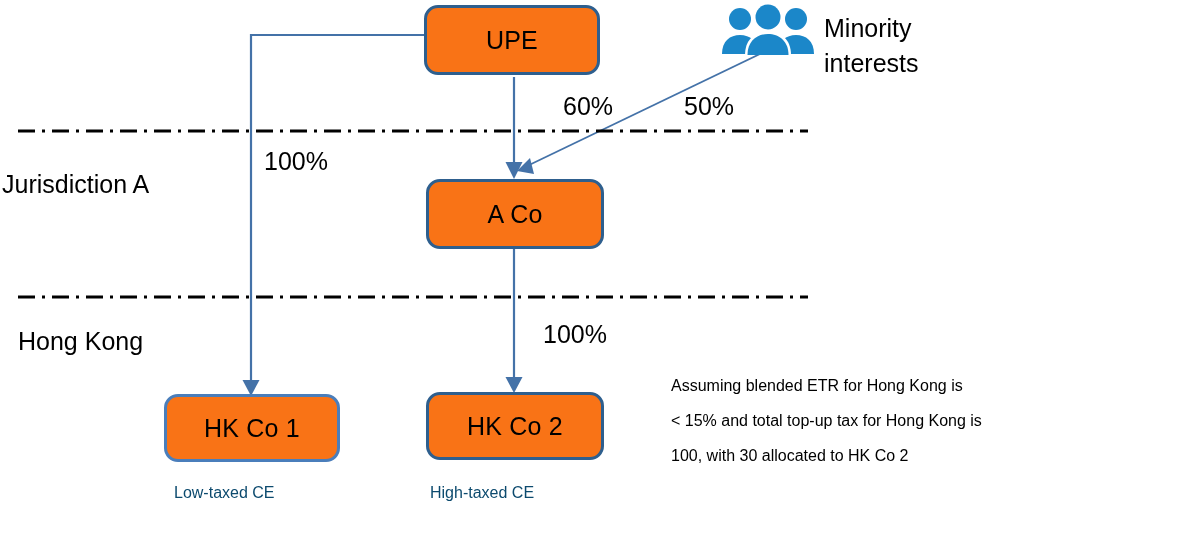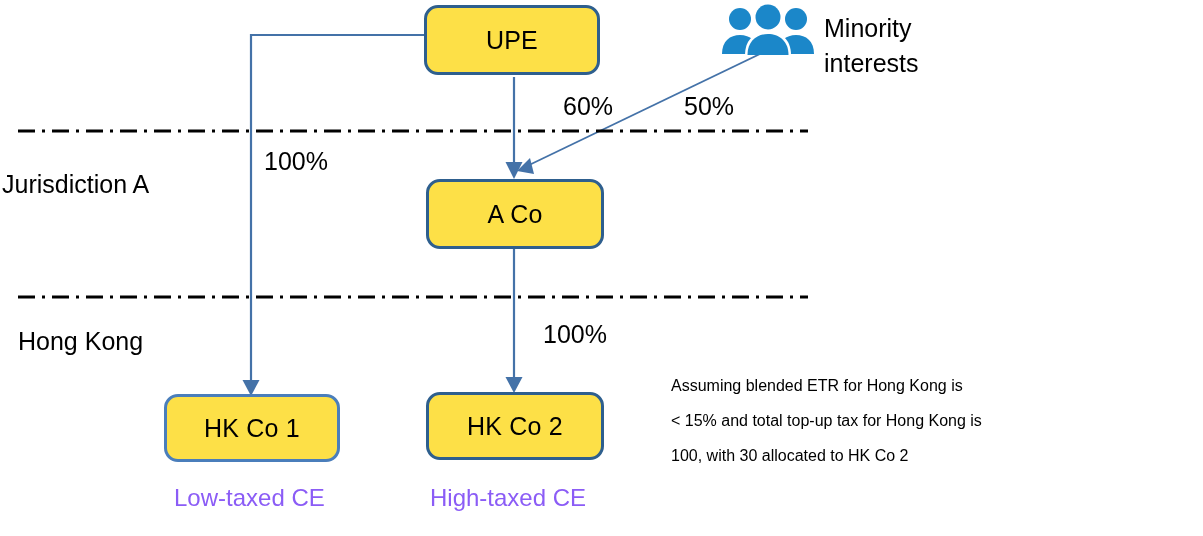--- a/index.html
+++ b/index.html
@@ -22,21 +22,21 @@
     position: absolute;
     left: 0;
     top: 0;
     width: 1203px;
     height: 536px;
     pointer-events: none;
   }
   .entity-box {
     position: absolute;
     box-sizing: border-box;
-    background: #fde047;
+    background: #f97316;
     border: 3px solid #2e5f8e;
     border-radius: 14px;
     display: flex;
     align-items: center;
     justify-content: center;
     font-size: 25px;
     color: #000000;
     letter-spacing: 0.2px;
   }
   .entity-box.light-border {
@@ -49,22 +49,22 @@
     white-space: nowrap;
   }
   .pct-label {
     position: absolute;
     font-size: 25px;
     color: #000000;
     white-space: nowrap;
   }
   .ce-label {
     position: absolute;
-    font-size: 24px;
-    color: #8b5cf6;
+    font-size: 16px;
+    color: #0c4a6e;
     white-space: nowrap;
   }
   .note-block {
     position: absolute;
     font-size: 16px;
     color: #000000;
     line-height: 35px;
     white-space: nowrap;
   }
   .note-block div { white-space: nowrap; }

